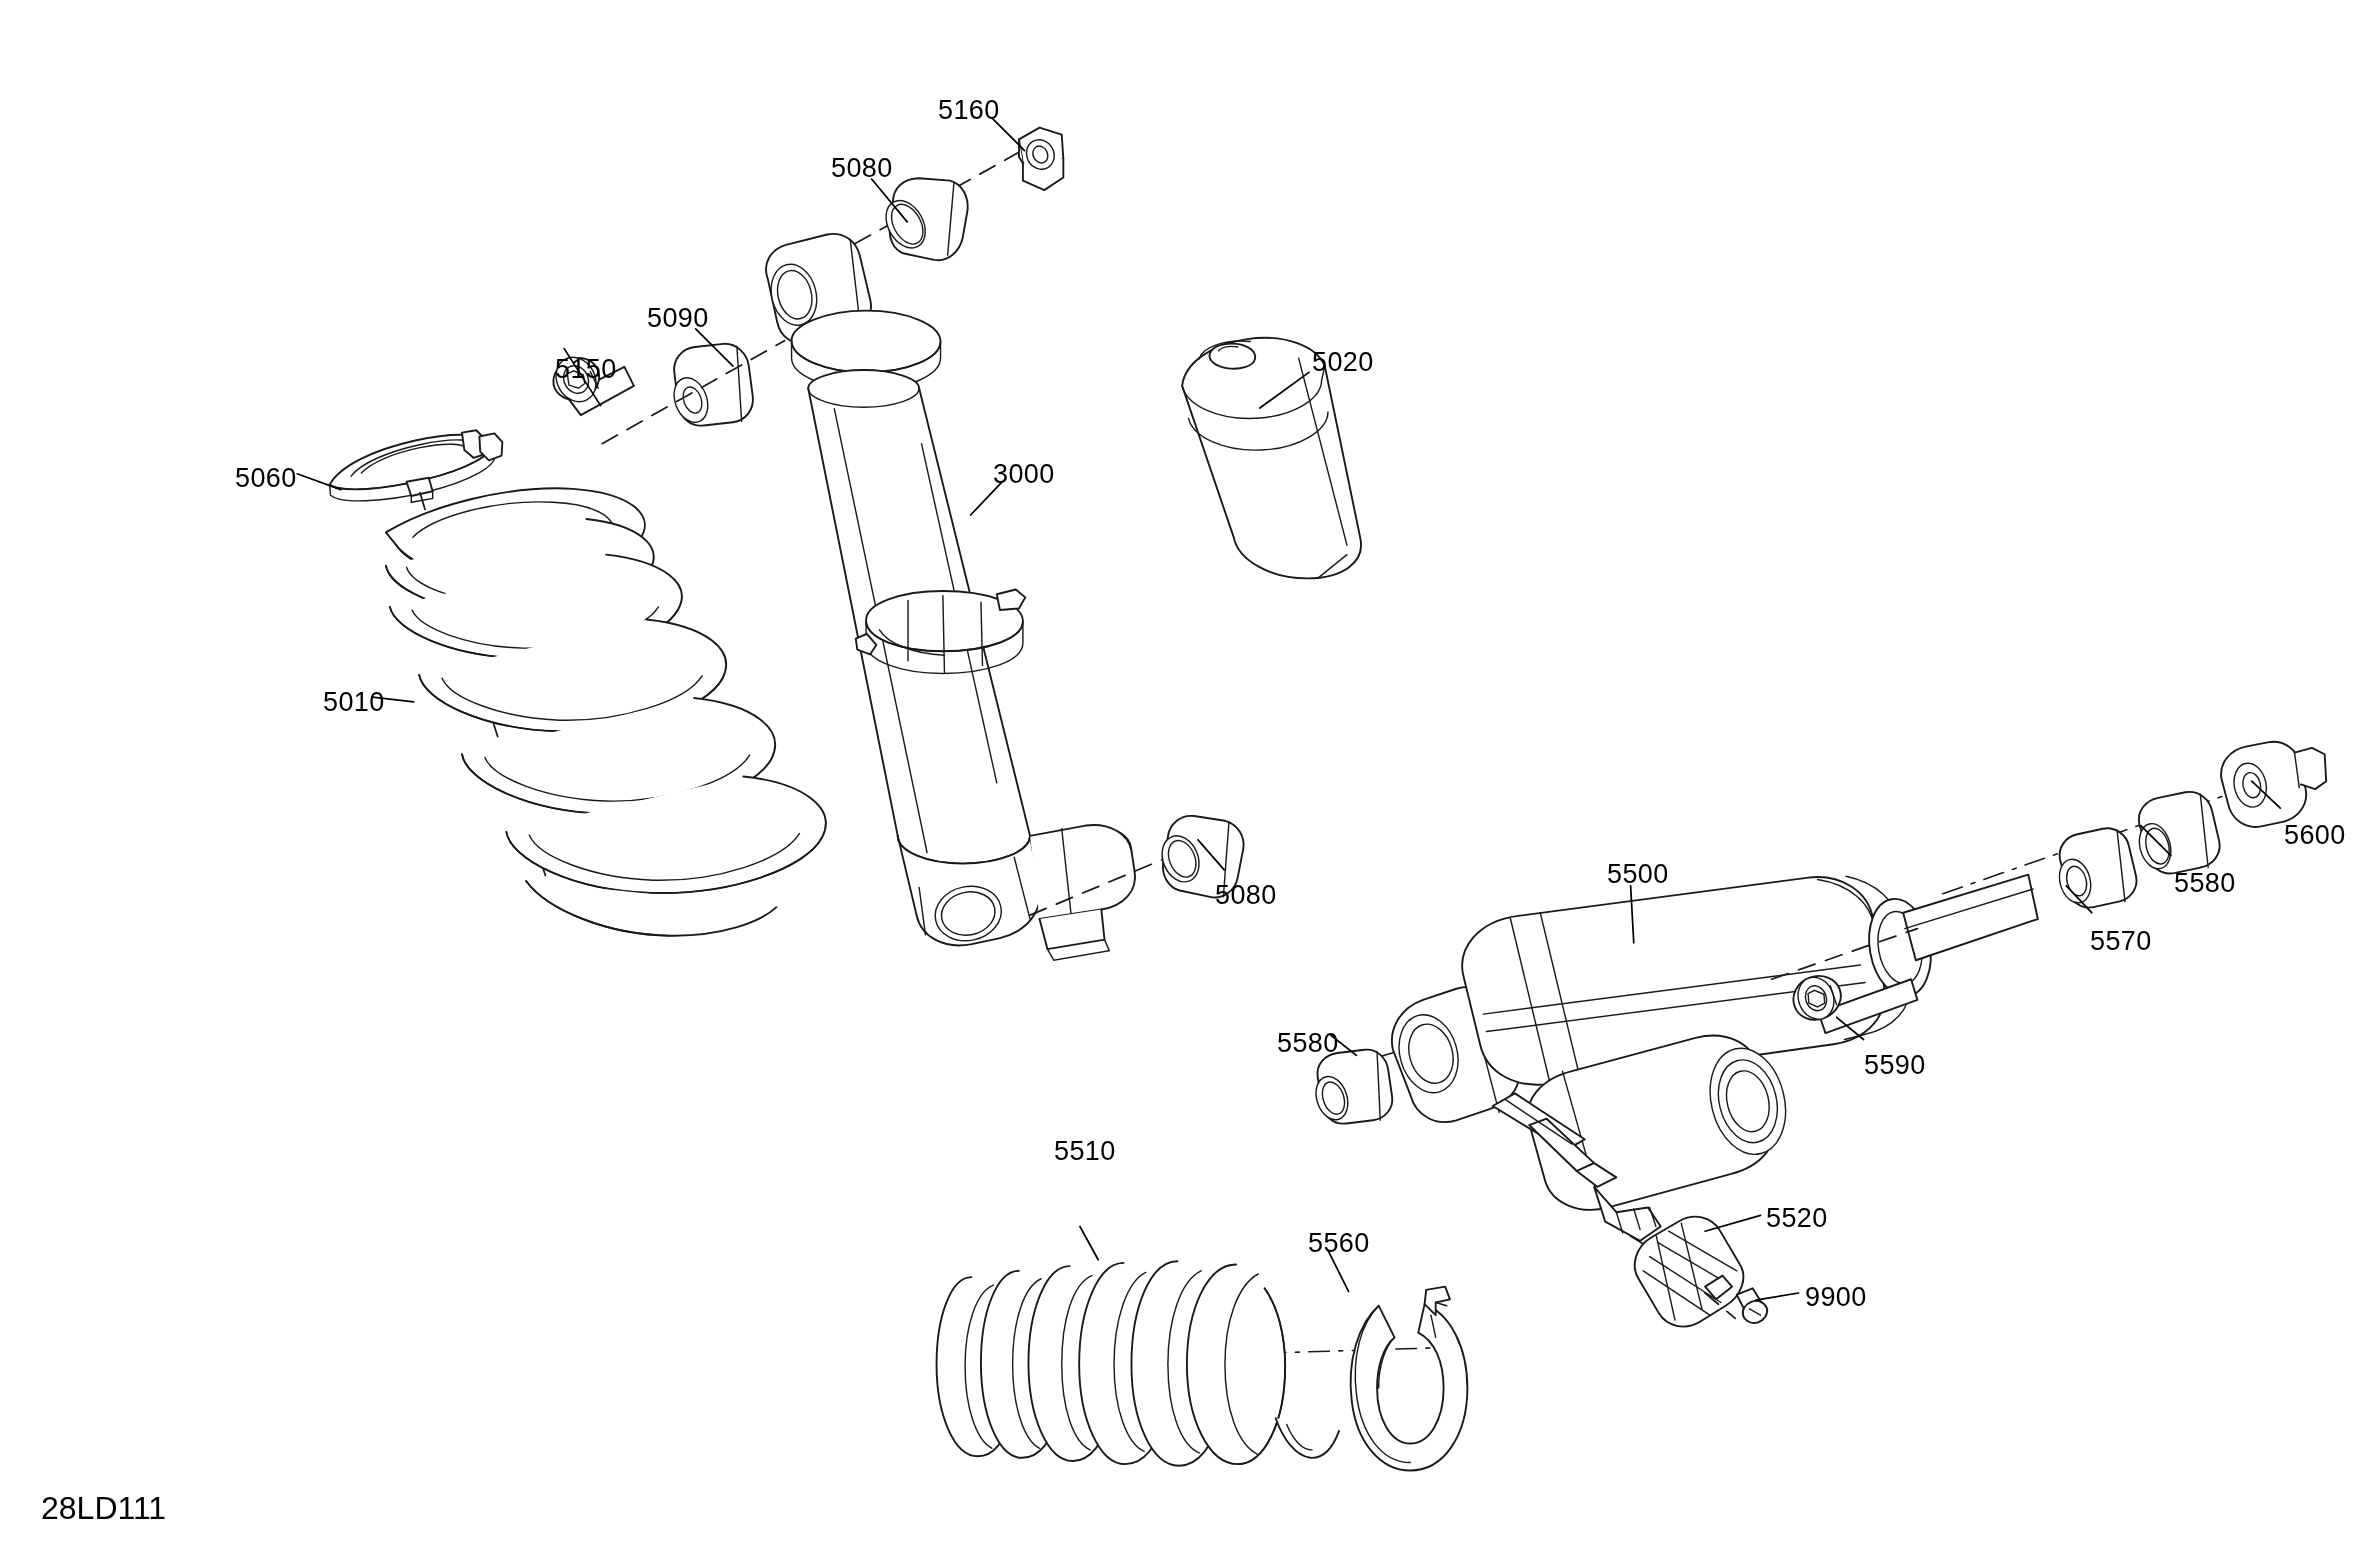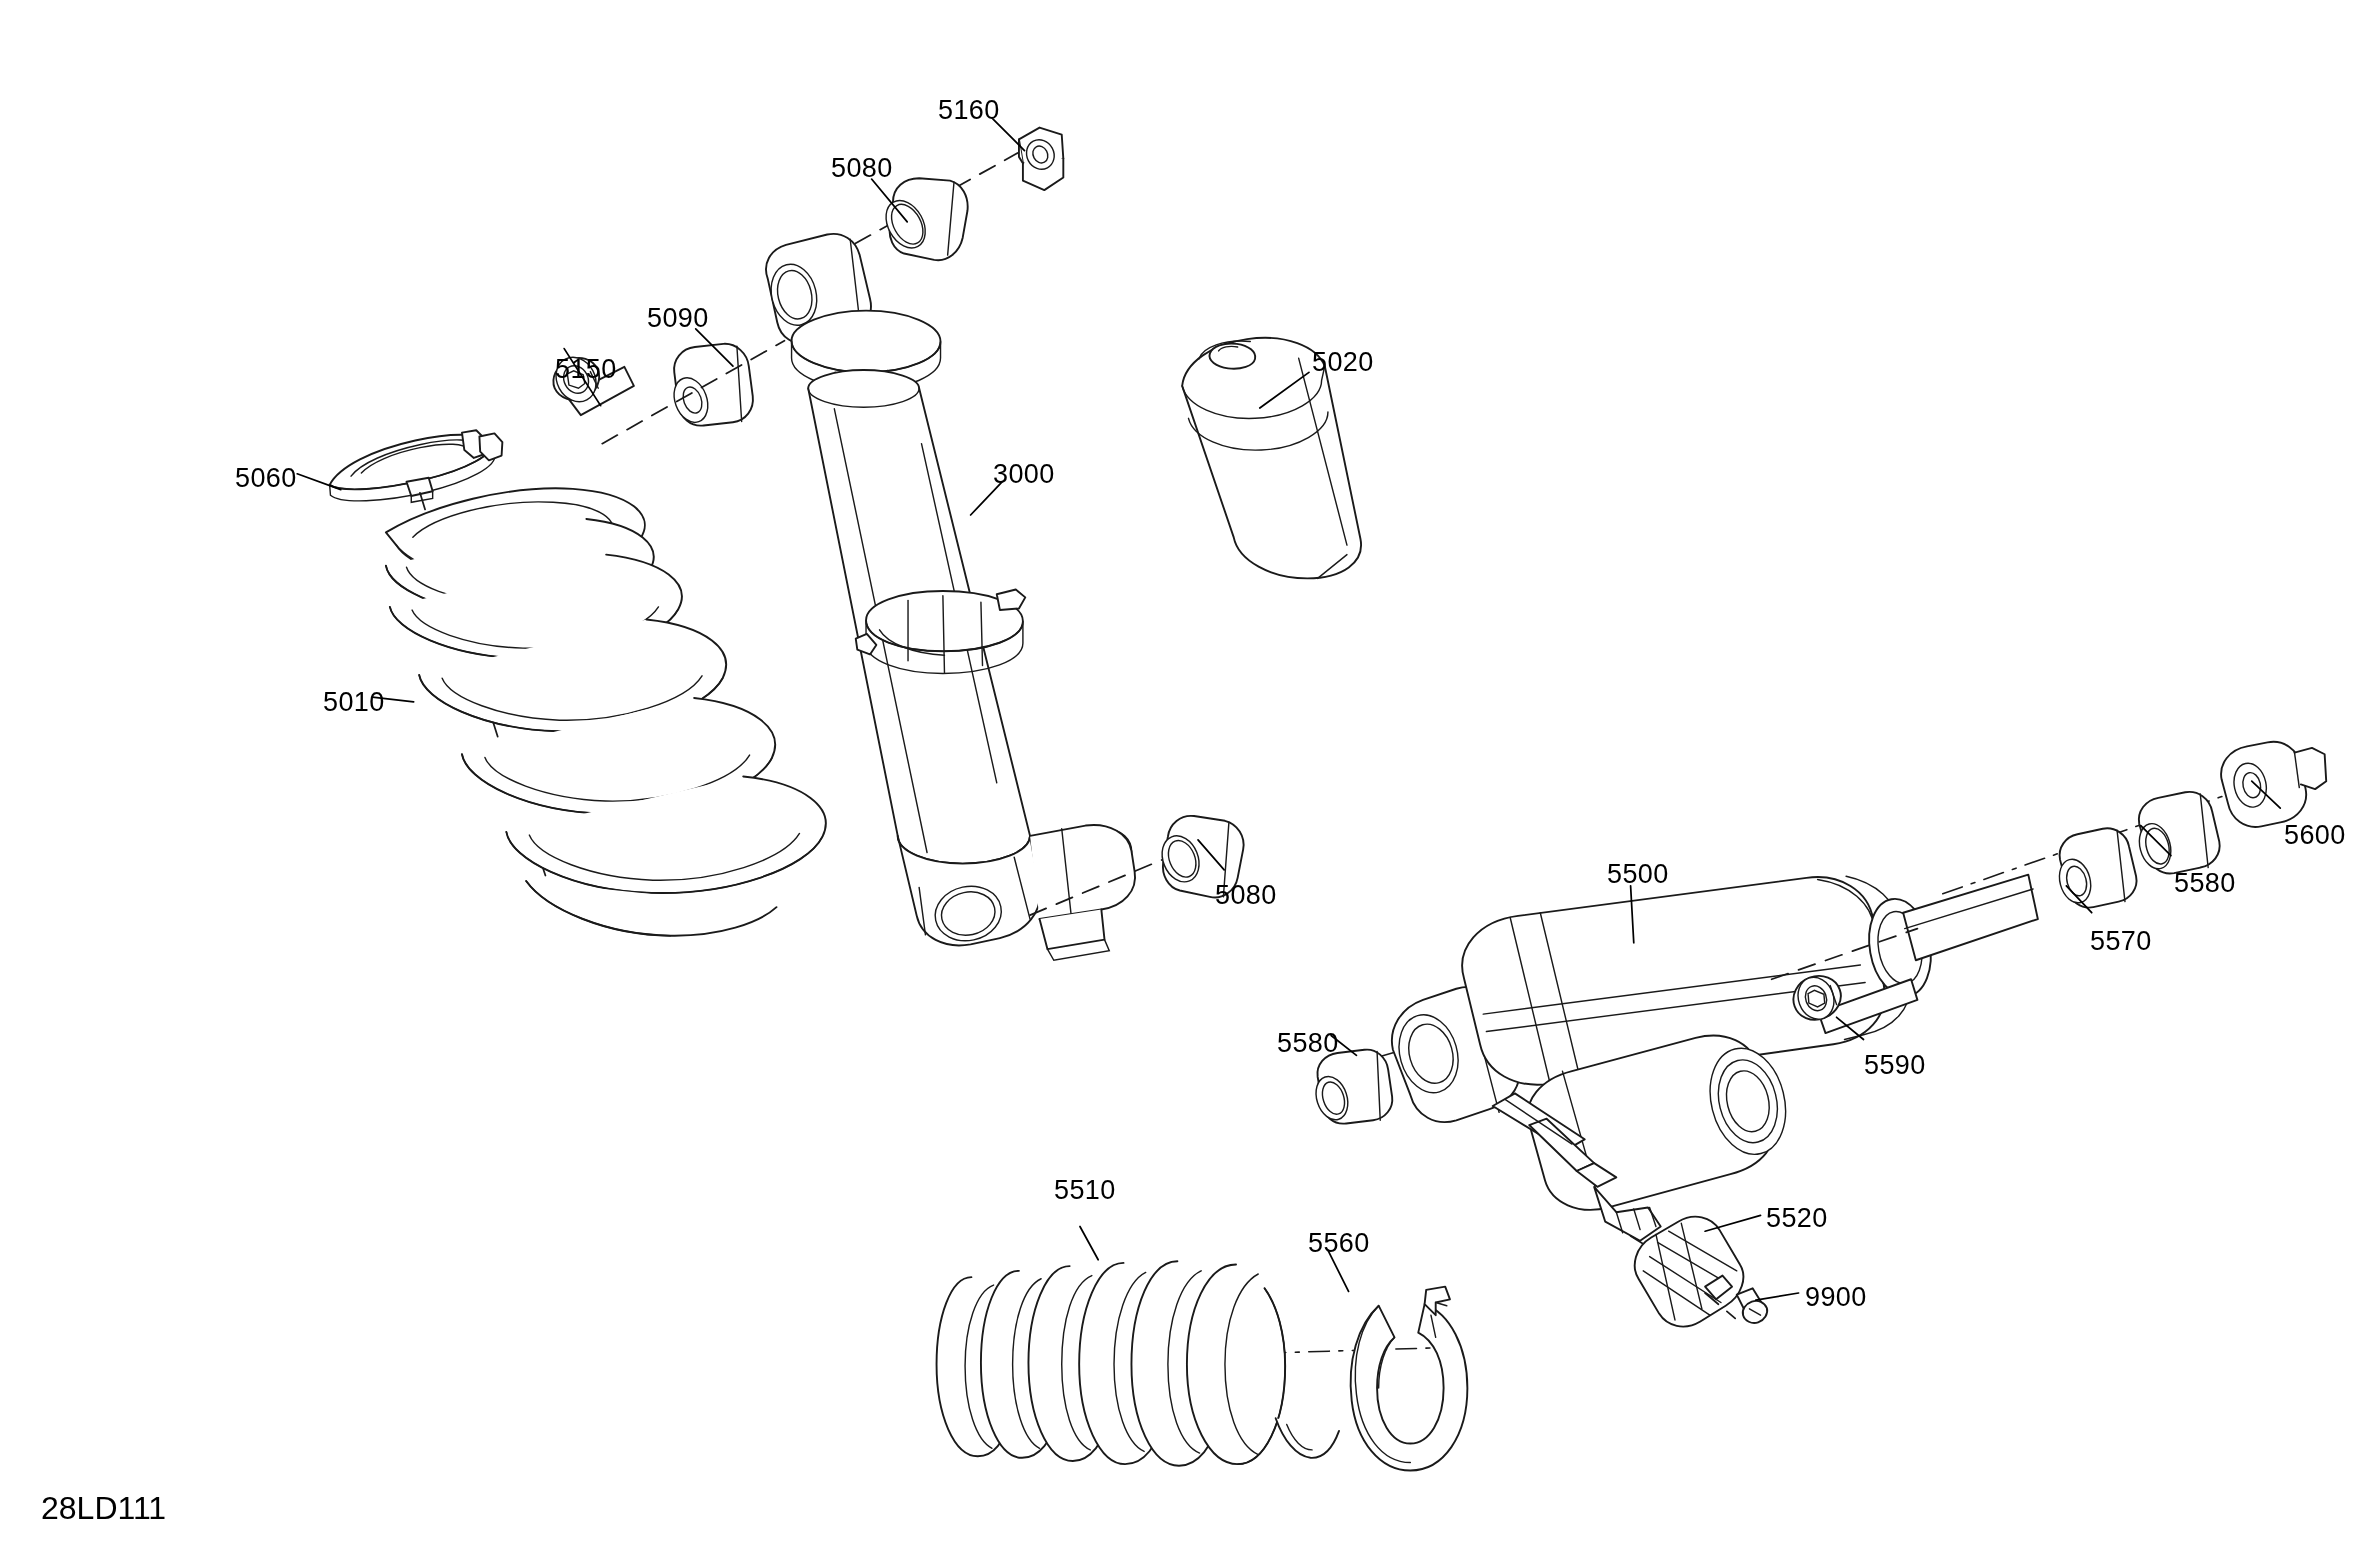--- a/index.html
+++ b/index.html
@@ -363,19 +363,19 @@
   <div class="callout" style="left:323px;top:689px;">5010</div>
   <div class="callout" style="left:1215px;top:882px;">5080</div>
   <div class="callout" style="left:1607px;top:861px;">5500</div>
   <div class="callout" style="left:2284px;top:822px;">5600</div>
   <div class="callout" style="left:2174px;top:870px;">5580</div>
   <div class="callout" style="left:2090px;top:928px;">5570</div>
   <div class="callout" style="left:1277px;top:1030px;">5580</div>
   <div class="callout" style="left:1864px;top:1052px;text-align:center;">5590</div>
   <div class="callout" style="left:1766px;top:1205px;">5520</div>
   <div class="callout" style="left:1805px;top:1284px;">9900</div>
-  <div class="callout" style="left:1054px;top:1177px;">5510</div>
+  <div class="callout" style="left:1054px;top:1138px;">5510</div>
   <div class="callout" style="left:1308px;top:1230px;text-align:center;">5560</div>
 
   <div id="sheet-code">28LD111</div>
 
 </div>
 
 
 </body></html>

